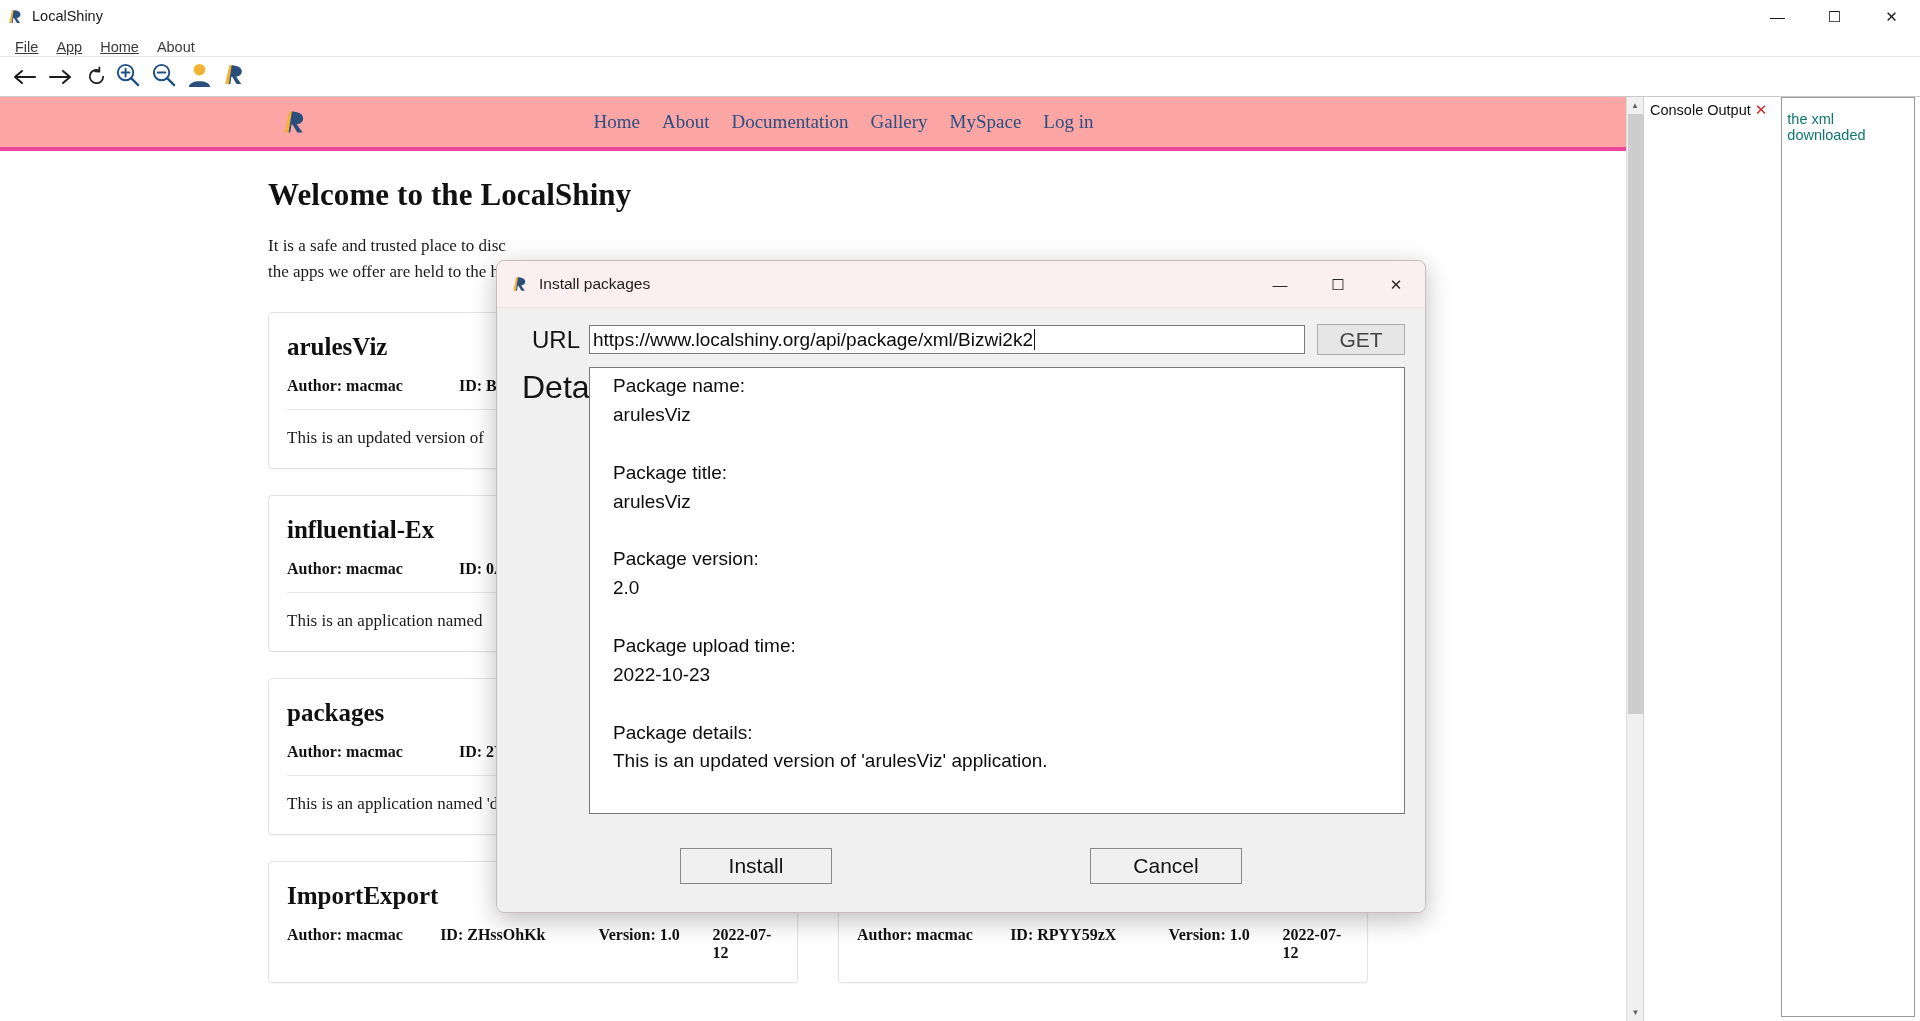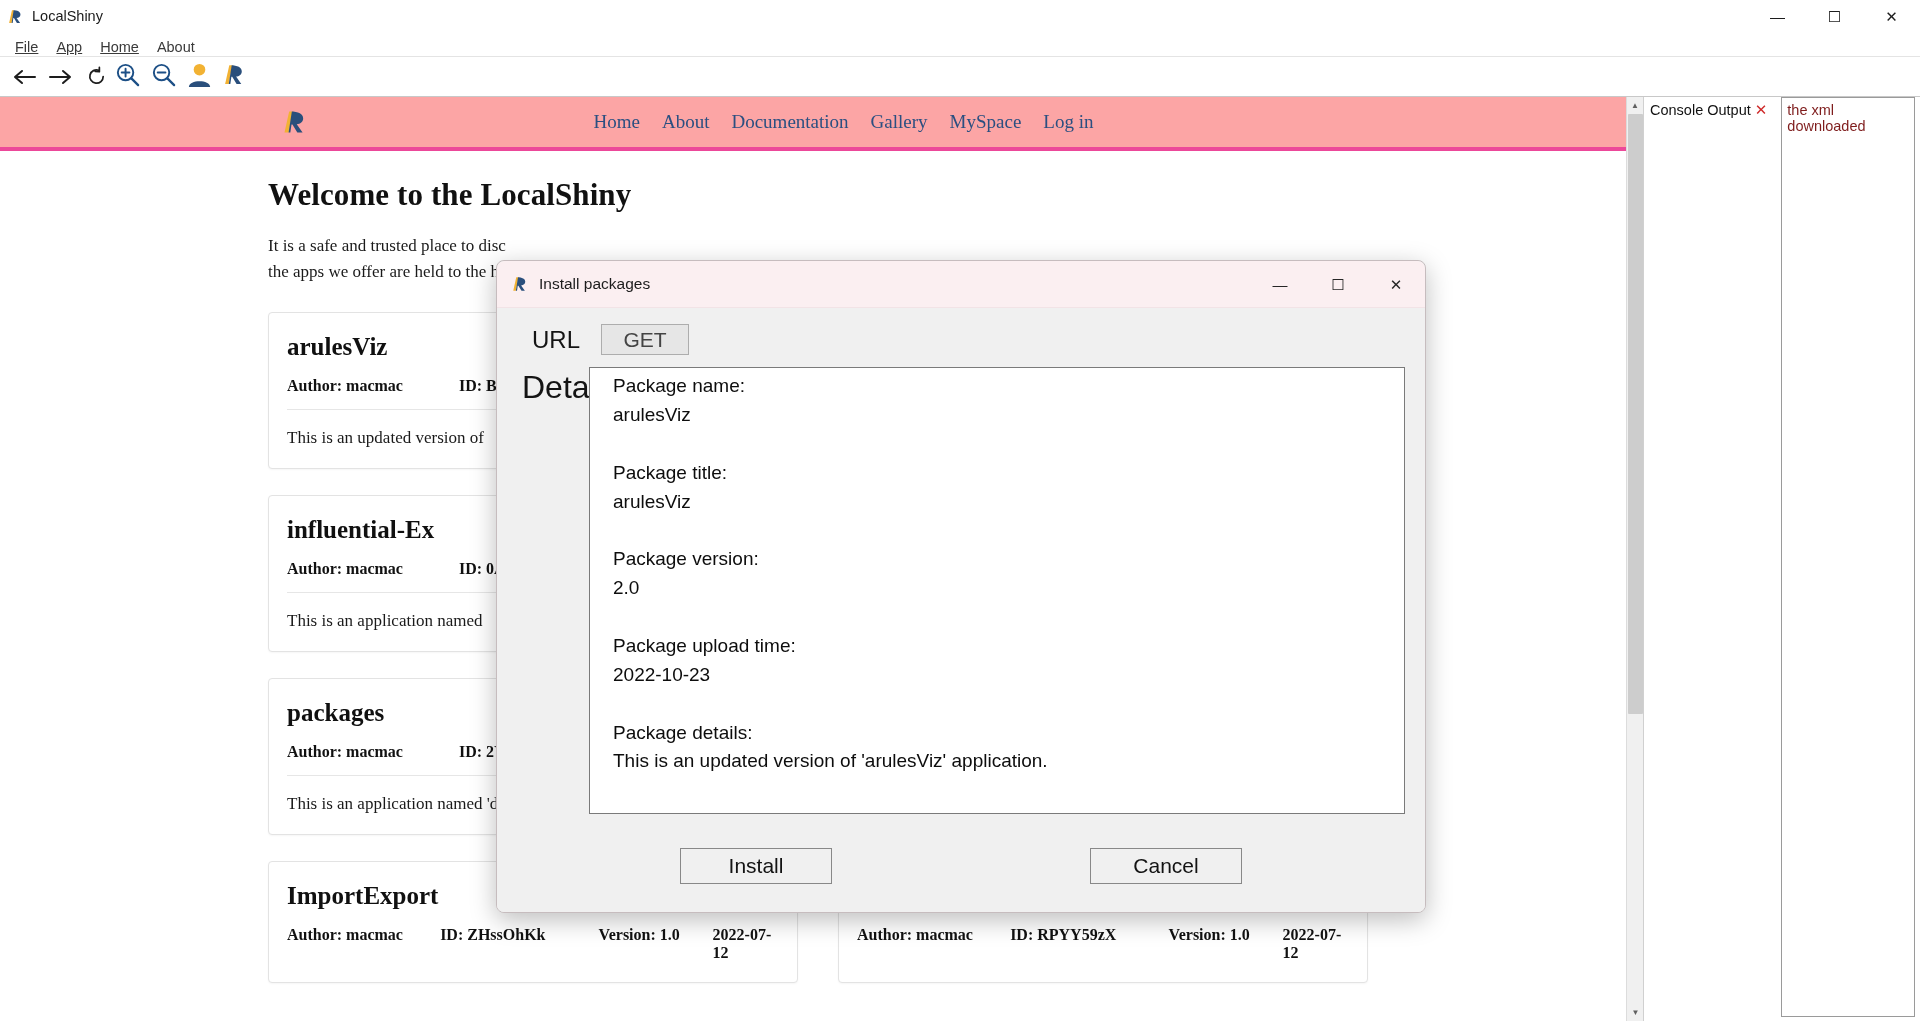--- a/index.html
+++ b/index.html
@@ -245,22 +245,22 @@
     color: #111;
     background: #ffffff;
   }
   .console-close { color: #cf2a2a; font-size: 15px; cursor: pointer; padding: 0 4px; }
   .console-body {
     flex: 1;
     margin: 0 4px 4px 4px;
     border: 1px solid #9a9a9a;
     background: #ffffff;
     font-size: 14.5px;
-    color: #7f1d1d;
-    padding: 4px 5px;
+    color: #0f766e;
+    padding: 13px 5px;
     overflow: hidden;
   }
 
   
   .dialog {
     position: absolute;
     left: 496px;
     top: 163px;
     width: 930px;
     height: 653px;
@@ -608,20 +608,24 @@
         <div class="dlg-winbtns">
           <div class="dlg-winbtn">—</div>
           <div class="dlg-winbtn">☐</div>
           <div class="dlg-winbtn close">✕</div>
         </div>
       </div>
 
       <div class="dlg-body">
         <div class="url-row">
           <span class="url-label">URL</span>
+          <div class="url-input" placeholder="Enter package url">
+            <span>https://www.localshiny.org/api/package/xml/Bizwi2k2</span>
+              <span class="caret"></span>
+          </div>
           <button class="get-btn">GET</button>
         </div>
 
         <div class="detail-row">
           <span class="detail-label">Detail:</span>
           <div class="detail-box">Package name:
 arulesViz
 
 Package title:
 arulesViz

